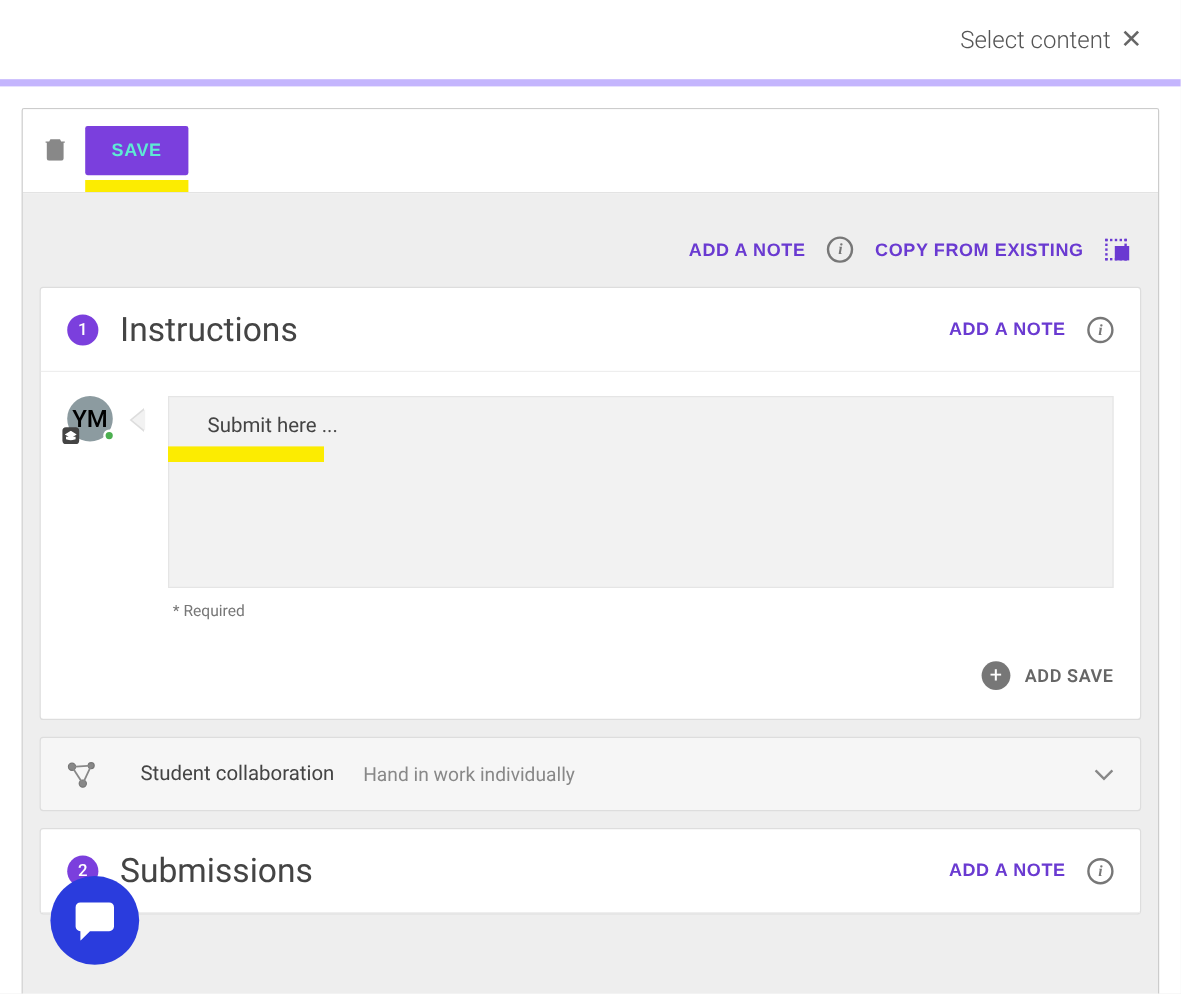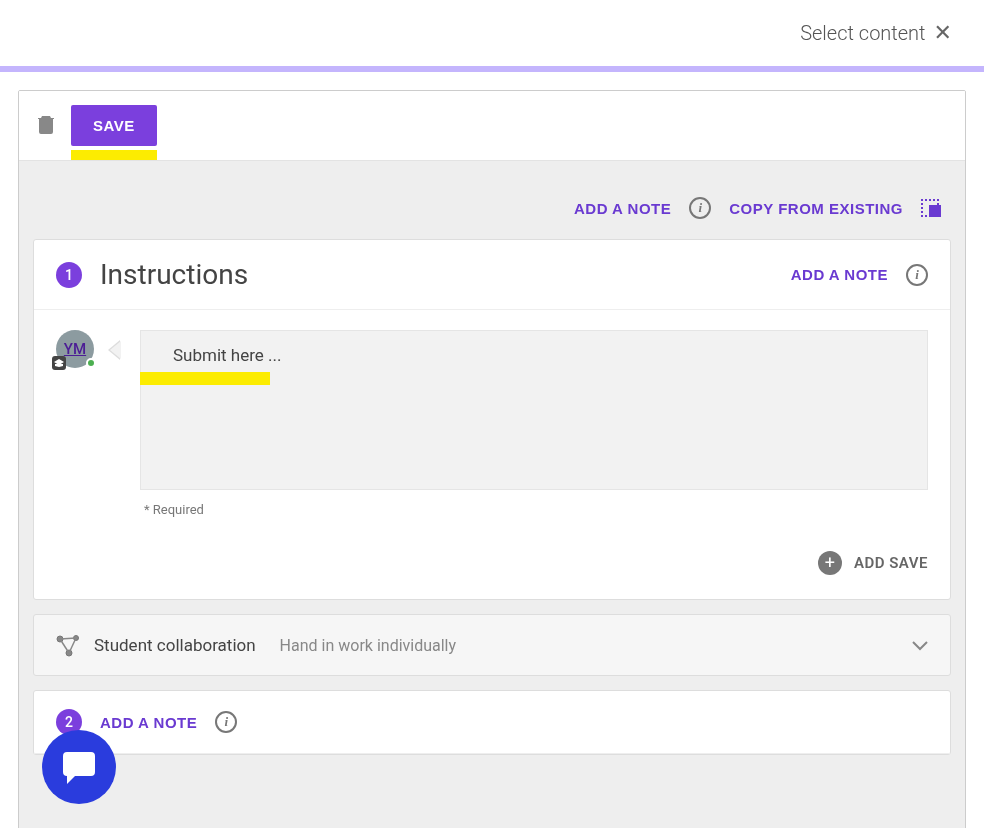--- a/index.html
+++ b/index.html
@@ -9,52 +9,52 @@
 .close-x { font-size: 22px; color: #666; cursor: pointer; background: none; border: none; padding: 4px 8px; }
 .body-wrap { padding: 18px 18px 0 18px; }
 .content-box { border: 1px solid #ccc; border-radius: 2px; overflow: hidden; position: relative; }
 .top-bar { display: flex; align-items: center; padding: 14px 18px; background: #fff; border-bottom: 1px solid #e3e3e3; gap: 16px; }
 .trash-icon { color: #888; cursor: pointer; }
 .name-input-wrap { flex: 1; position: relative; }
 .name-input { width: 100%; font-size: 25px; font-weight: 400; color: #444; border: none; padding: 6px 10px; background: #f8f8f8; border-bottom: 1px solid #e0e0e0; }
 .name-input::placeholder { color: #444; }
 .name-hl { position: absolute; left: 0; bottom: -6px; width: 222px; height: 12px; background: #fcec01; pointer-events: none; }
 .save-wrap { position: relative; }
-.save-btn { background: #7b3fdd; color: #ffffff; border: none; padding: 12px 22px; font-size: 15px; font-weight: 600; letter-spacing: 0.5px; cursor: pointer; border-radius: 2px; }
+.save-btn { background: #7b3fdd; color: #5eead4; border: none; padding: 12px 22px; font-size: 15px; font-weight: 600; letter-spacing: 0.5px; cursor: pointer; border-radius: 2px; }
 .save-hl { position: absolute; left: 0; right: 0; bottom: -14px; height: 10px; background: #fcec01; pointer-events: none; }
 .scroll-area { background: #eee; height: 820px; overflow-y: scroll; position: relative; }
 .top-actions { display: flex; justify-content: flex-end; align-items: center; gap: 18px; padding: 36px 24px 20px; }
 .link-btn { color: #6a3ad1; background: none; border: none; font-size: 15px; font-weight: 600; letter-spacing: 0.5px; cursor: pointer; }
 .info-circle { width: 22px; height: 22px; border: 2px solid #777; border-radius: 50%; display: inline-flex; align-items: center; justify-content: center; font-size: 13px; font-weight: 600; color: #777; font-family: serif; font-style: italic; }
 .copy-icon { position: relative; width: 20px; height: 18px; }
 .copy-icon::before { content: ""; position: absolute; left: 0; top: 0; width: 14px; height: 14px; border: 2px dotted #6a3ad1; }
 .copy-icon::after { content: ""; position: absolute; right: 0; bottom: 0; width: 12px; height: 12px; background: #6a3ad1; }
 .card { background: #fff; margin: 0 14px 14px; border: 1px solid #ddd; border-radius: 3px; }
 .card-header { display: flex; align-items: center; padding: 18px 22px; border-bottom: 1px solid #eee; gap: 18px; }
 .num-badge { width: 26px; height: 26px; background: #7b3fdd; color: #fff; border-radius: 50%; display: flex; align-items: center; justify-content: center; font-size: 14px; font-weight: 500; }
 .card-title { font-size: 28px; font-weight: 400; color: #444; flex: 1; }
 .card-body { padding: 20px 22px 24px; }
 .comment-row { display: flex; gap: 20px; align-items: flex-start; }
 .avatar-wrap { position: relative; }
-.avatar { width: 38px; height: 38px; background: #8c9ba0; color: #4c1d95; border-radius: 50%; display: flex; align-items: center; justify-content: center; font-size: 15px; font-weight: 500; text-decoration: underline; }
+.avatar { width: 38px; height: 38px; background: #8c9ba0; color: #000000; border-radius: 50%; display: flex; align-items: center; justify-content: center; font-size: 20px; font-weight: 500; }
 .avatar-sub { position: absolute; bottom: -2px; left: -4px; width: 14px; height: 14px; background: #444; border-radius: 3px; display: flex; align-items: center; justify-content: center; }
 .avatar-dot { position: absolute; bottom: 0; right: -2px; width: 10px; height: 10px; background: #4caf50; border: 2px solid #fff; border-radius: 50%; }
 .speech-caret { width: 0; height: 0; border-top: 10px solid transparent; border-bottom: 10px solid transparent; border-right: 12px solid #ddd; margin-top: 10px; align-self: flex-start; margin-left: -6px; position: relative; }
 .speech-caret::after { content: ""; position: absolute; left: 2px; top: -9px; border-top: 9px solid transparent; border-bottom: 9px solid transparent; border-right: 11px solid #f2f2f2; }
 .textarea-wrap { flex: 1; position: relative; }
 .text-area { width: 100%; height: 160px; background: #f2f2f2; border: 1px solid #e5e5e5; padding: 14px 32px; font-size: 17px; color: #444; resize: none; font-family: inherit; }
 .ta-hl { position: absolute; left: 0; top: 42px; width: 130px; height: 13px; background: #fcec01; pointer-events: none; }
 .required-note { font-size: 13px; color: #777; margin-top: 8px; padding-left: 4px; }
 .add-items-row { display: flex; justify-content: flex-end; align-items: center; gap: 12px; margin-top: 34px; }
 .plus-circle { width: 24px; height: 24px; background: #777; color: #fff; border-radius: 50%; display: flex; align-items: center; justify-content: center; font-size: 18px; font-weight: 400; line-height: 1; }
 .add-items-text { color: #666; font-size: 15px; font-weight: 600; letter-spacing: 0.5px; }
 .collab-card { background: #f6f6f6; margin: 0 14px 14px; border: 1px solid #ddd; border-radius: 3px; display: flex; align-items: center; padding: 18px 22px; gap: 14px; cursor: pointer; }
 .net-icon { width: 24px; height: 24px; position: relative; }
 .net-icon svg { stroke: #777; fill: #777; }
-.collab-title { font-size: 17px; color: #444; }
+.collab-title { font-size: 17px; color: #444; margin-left: 23px; }
 .collab-sub { font-size: 16px; color: #888; margin-left: 10px; }
 .chevron { margin-left: auto; color: #888; }
 .chat-bubble { position: absolute; bottom: 24px; left: 42px; width: 74px; height: 74px; background: #2a3cdd; border-radius: 50%; display: flex; align-items: center; justify-content: center; cursor: pointer; z-index: 10; }
 .chat-bubble svg { fill: #fff; }
 .scroll-area::-webkit-scrollbar { width: 16px; }
 .scroll-area::-webkit-scrollbar-track { background: #f0f0f0; }
 .scroll-area::-webkit-scrollbar-thumb { background: #c0c0c0; border-radius: 2px; }
 </style>
 </head>
 <body>
@@ -134,20 +134,21 @@
         <span class="chevron">
           <svg width="16" height="10" viewBox="0 0 16 10">
               <path d="M1 1l7 7 7-7" stroke="#888" stroke-width="2" fill="none"></path>
             </svg>
         </span>
       </div>
 
       <div class="card">
         <div class="card-header">
           <div class="num-badge">2</div>
+          <div class="card-title">Submissions</div>
           <button class="link-btn">ADD A NOTE</button>
           <span class="info-circle">i</span>
         </div>
       </div>
     </div>
   </div>
 </div>
 
 <div class="chat-bubble">
   <svg width="36" height="34" viewBox="0 0 36 34">

